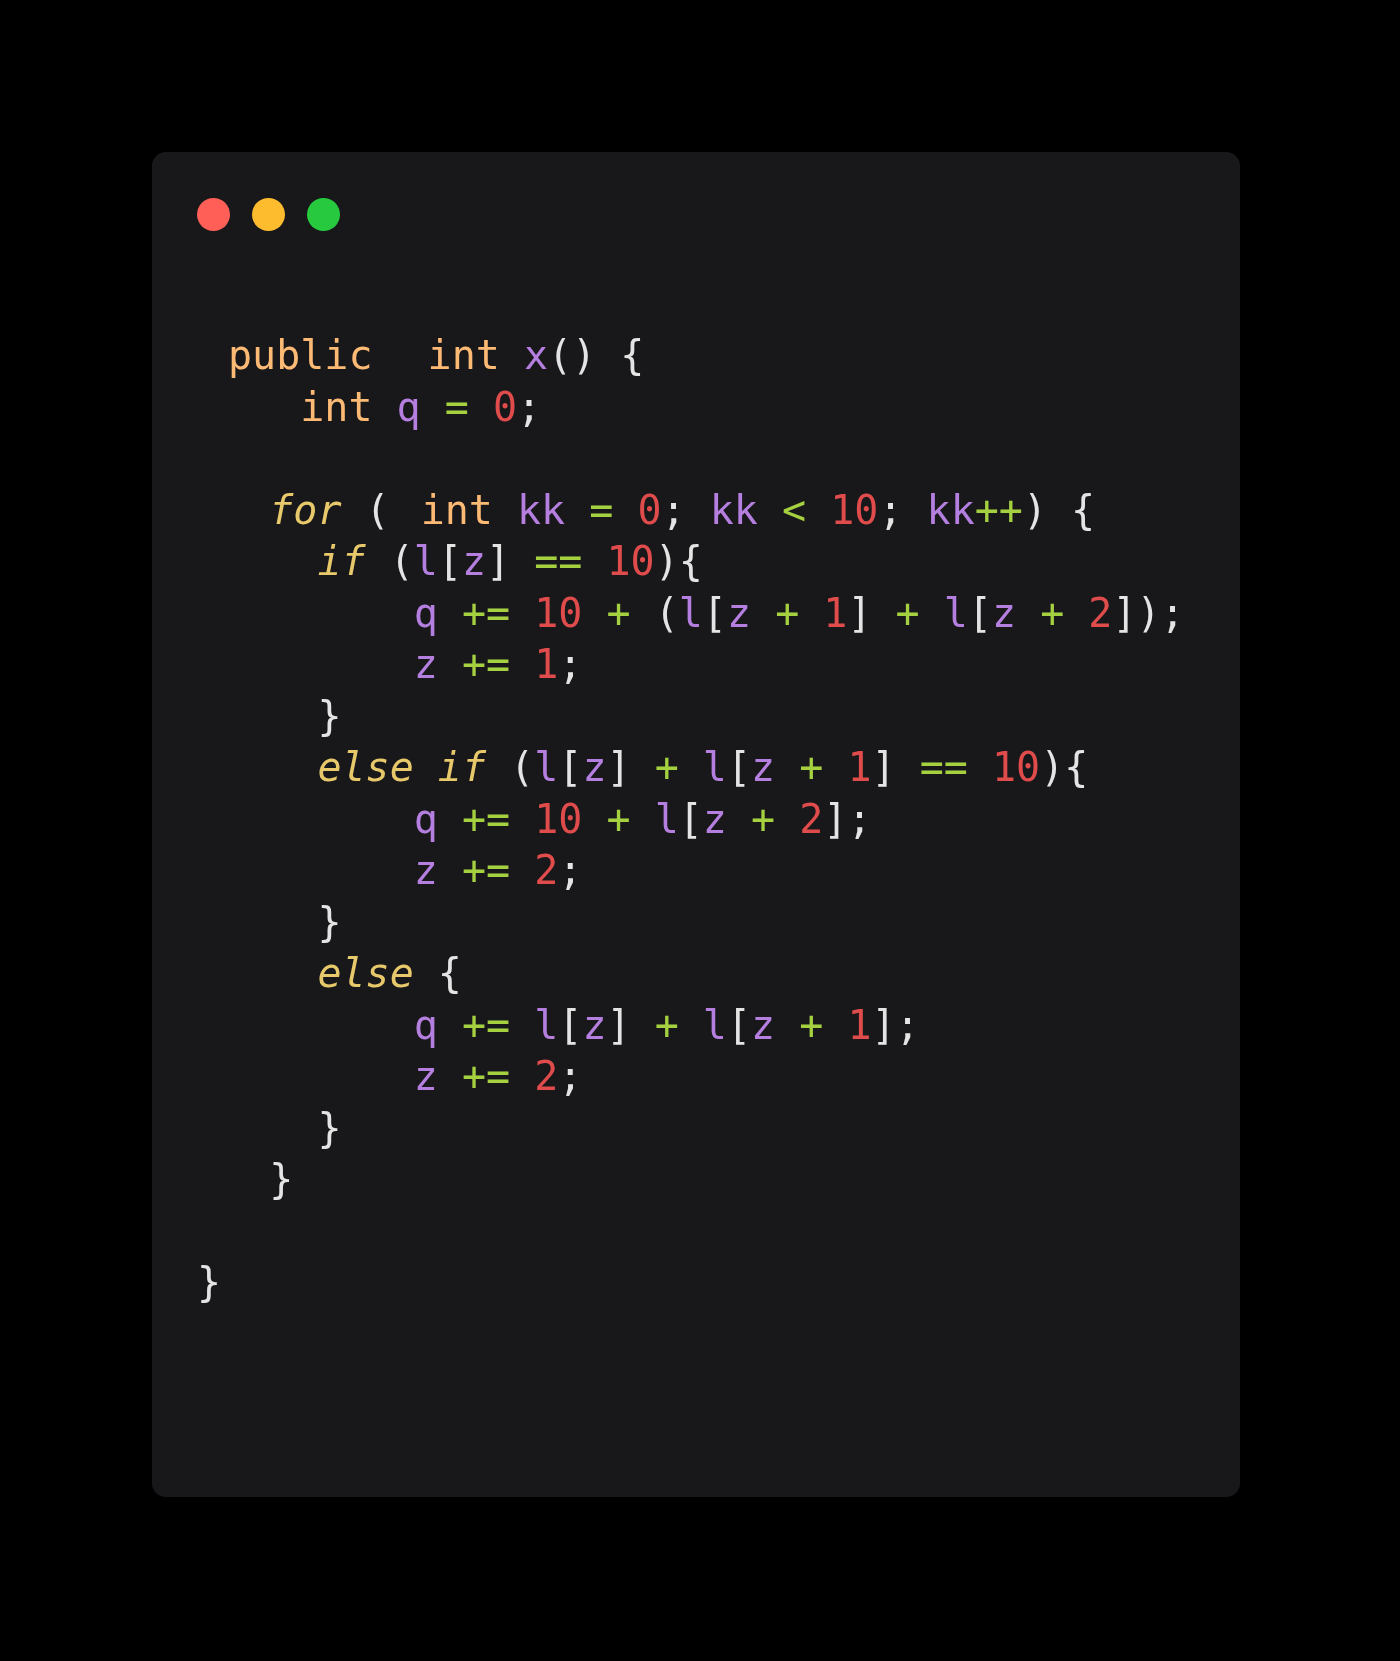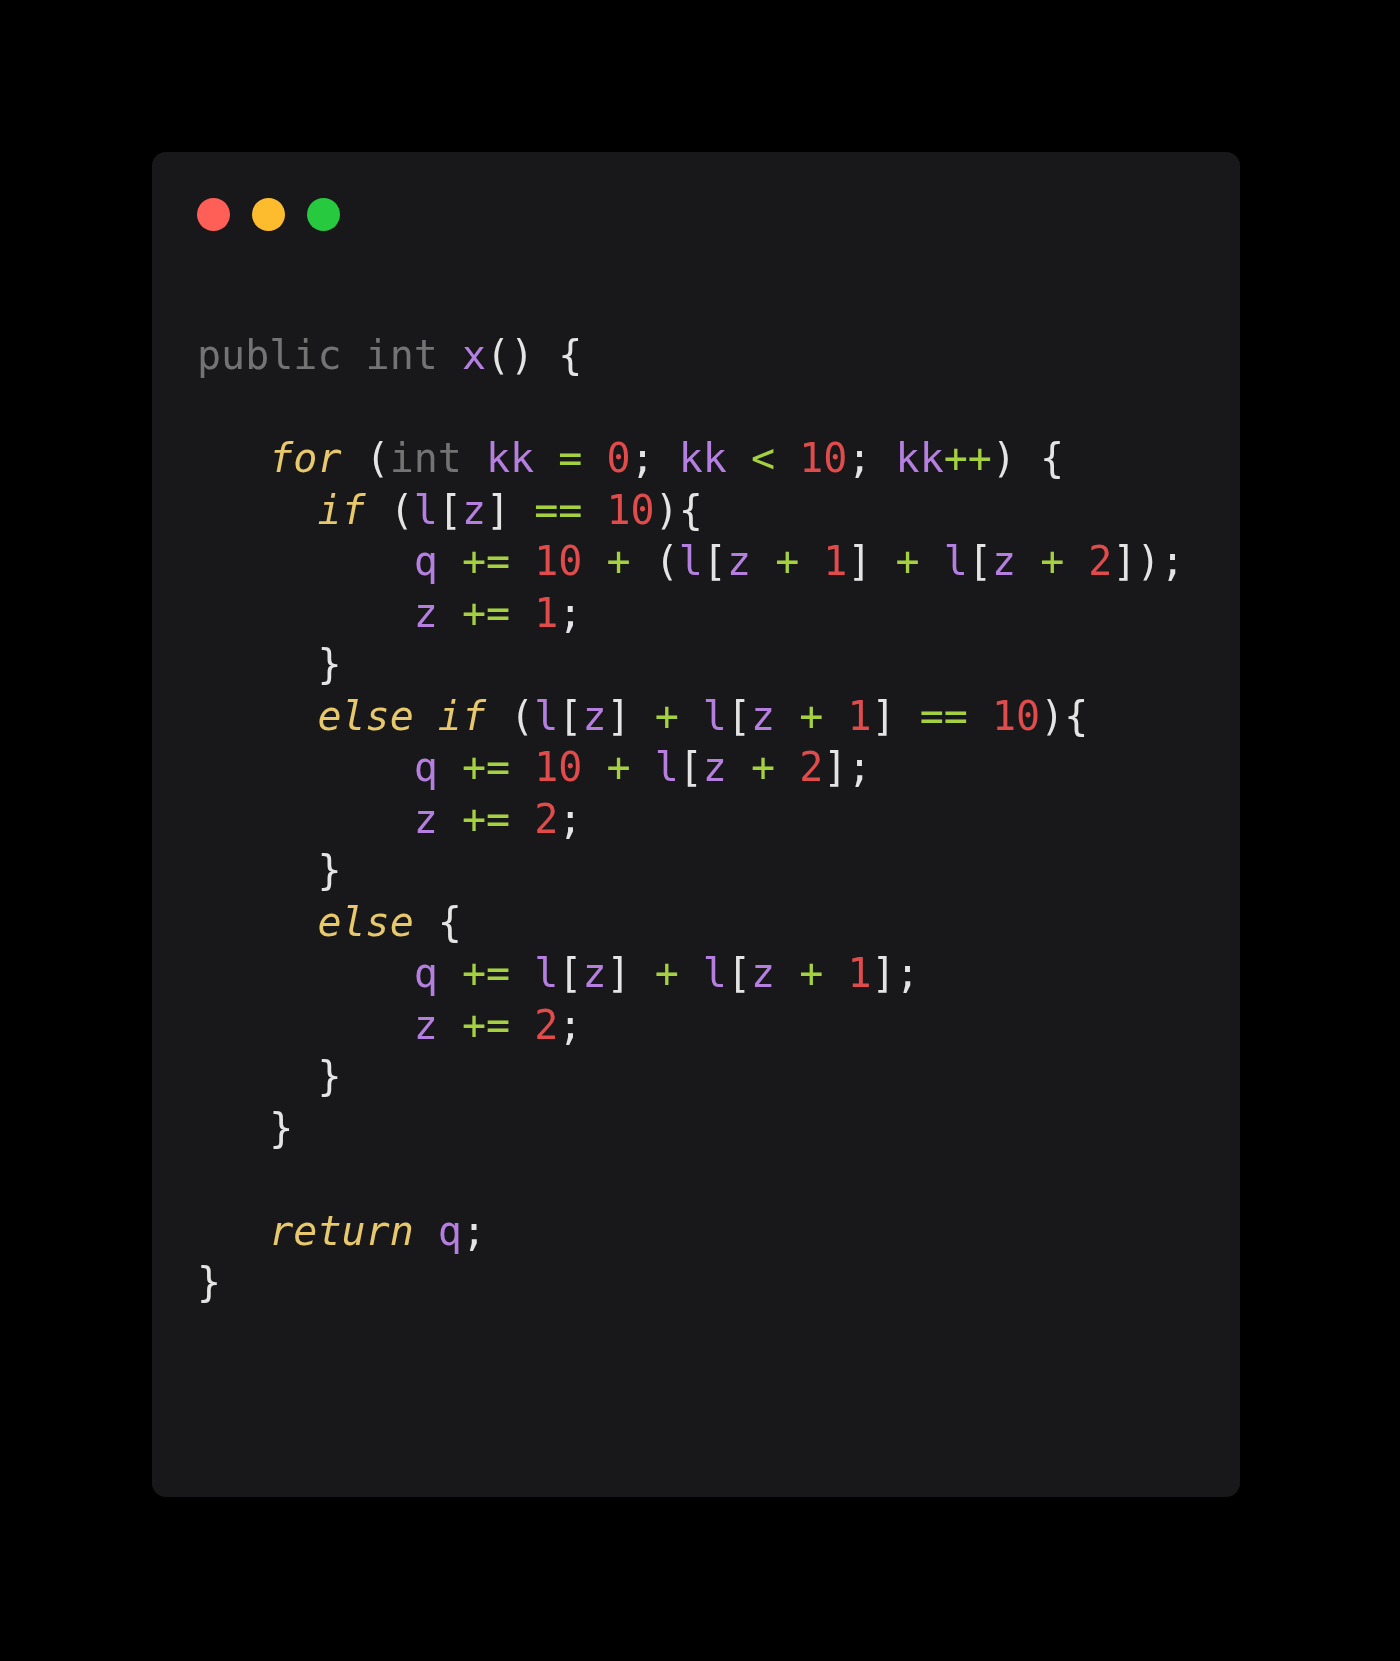--- a/index.html
+++ b/index.html
@@ -49,52 +49,52 @@
     font-family: "DejaVu Sans Mono", monospace;
     font-size: 40px;
     line-height: 51.5px;
     white-space: pre;
     letter-spacing: 0px;
     color: #e6e6e6;
   }
   .ln { display: block; min-height: 51.5px; }
 
   
-  .t-kw   { color: #737373; }  
+  .t-kw   { color: #fdba74; margin-left: 31px; }  
   .t-ctl  { color: #e7c86a; font-style: italic; }  
   .t-id   { color: #b57fe0; }  
   .t-op   { color: #a5d141; }  
   .t-num  { color: #e04b4b; }  
   .t-pun  { color: #e4e4e4; }  
 </style>
 </head>
 <body>
 
 <div id="code-card">
 
   <div id="window-controls">
     <span class="dot" style="background: rgb(255, 95, 86);"></span>
     <span class="dot" style="background: rgb(252, 188, 46);"></span>
     <span class="dot" style="background: rgb(39, 201, 63);"></span>
   </div>
 
   <pre id="code-block"><span class="ln"><span class="t-kw">public</span><span class="t-pun"> </span><span class="t-kw">int</span><span class="t-pun"> </span><span class="t-id">x</span><span class="t-pun">()</span><span class="t-pun"> </span><span class="t-pun">{</span>
+</span><span class="ln"><span>   </span><span class="t-kw">int</span><span class="t-pun"> </span><span class="t-id">q</span><span class="t-pun"> </span><span class="t-op">=</span><span class="t-pun"> </span><span class="t-num">0</span><span class="t-pun">;</span>
 </span><span class="ln">
 </span><span class="ln"><span>   </span><span class="t-ctl">for</span><span class="t-pun"> </span><span class="t-pun">(</span><span class="t-kw">int</span><span class="t-pun"> </span><span class="t-id">kk</span><span class="t-pun"> </span><span class="t-op">=</span><span class="t-pun"> </span><span class="t-num">0</span><span class="t-pun">; </span><span class="t-id">kk</span><span class="t-pun"> </span><span class="t-op">&lt;</span><span class="t-pun"> </span><span class="t-num">10</span><span class="t-pun">; </span><span class="t-id">kk</span><span class="t-op">++</span><span class="t-pun">)</span><span class="t-pun"> </span><span class="t-pun">{</span>
 </span><span class="ln"><span>     </span><span class="t-ctl">if</span><span class="t-pun"> </span><span class="t-pun">(</span><span class="t-id">l</span><span class="t-pun">[</span><span class="t-id">z</span><span class="t-pun">]</span><span class="t-pun"> </span><span class="t-op">==</span><span class="t-pun"> </span><span class="t-num">10</span><span class="t-pun">)</span><span class="t-pun">{</span>
 </span><span class="ln"><span>         </span><span class="t-id">q</span><span class="t-pun"> </span><span class="t-op">+=</span><span class="t-pun"> </span><span class="t-num">10</span><span class="t-pun"> </span><span class="t-op">+</span><span class="t-pun"> </span><span class="t-pun">(</span><span class="t-id">l</span><span class="t-pun">[</span><span class="t-id">z</span><span class="t-pun"> </span><span class="t-op">+</span><span class="t-pun"> </span><span class="t-num">1</span><span class="t-pun">]</span><span class="t-pun"> </span><span class="t-op">+</span><span class="t-pun"> </span><span class="t-id">l</span><span class="t-pun">[</span><span class="t-id">z</span><span class="t-pun"> </span><span class="t-op">+</span><span class="t-pun"> </span><span class="t-num">2</span><span class="t-pun">])</span><span class="t-pun">;</span>
 </span><span class="ln"><span>         </span><span class="t-id">z</span><span class="t-pun"> </span><span class="t-op">+=</span><span class="t-pun"> </span><span class="t-num">1</span><span class="t-pun">;</span>
 </span><span class="ln"><span>     </span><span class="t-pun">}</span>
 </span><span class="ln"><span>     </span><span class="t-ctl">else</span><span class="t-pun"> </span><span class="t-ctl">if</span><span class="t-pun"> </span><span class="t-pun">(</span><span class="t-id">l</span><span class="t-pun">[</span><span class="t-id">z</span><span class="t-pun">]</span><span class="t-pun"> </span><span class="t-op">+</span><span class="t-pun"> </span><span class="t-id">l</span><span class="t-pun">[</span><span class="t-id">z</span><span class="t-pun"> </span><span class="t-op">+</span><span class="t-pun"> </span><span class="t-num">1</span><span class="t-pun">]</span><span class="t-pun"> </span><span class="t-op">==</span><span class="t-pun"> </span><span class="t-num">10</span><span class="t-pun">)</span><span class="t-pun">{</span>
 </span><span class="ln"><span>         </span><span class="t-id">q</span><span class="t-pun"> </span><span class="t-op">+=</span><span class="t-pun"> </span><span class="t-num">10</span><span class="t-pun"> </span><span class="t-op">+</span><span class="t-pun"> </span><span class="t-id">l</span><span class="t-pun">[</span><span class="t-id">z</span><span class="t-pun"> </span><span class="t-op">+</span><span class="t-pun"> </span><span class="t-num">2</span><span class="t-pun">]</span><span class="t-pun">;</span>
 </span><span class="ln"><span>         </span><span class="t-id">z</span><span class="t-pun"> </span><span class="t-op">+=</span><span class="t-pun"> </span><span class="t-num">2</span><span class="t-pun">;</span>
 </span><span class="ln"><span>     </span><span class="t-pun">}</span>
 </span><span class="ln"><span>     </span><span class="t-ctl">else</span><span class="t-pun"> </span><span class="t-pun">{</span>
 </span><span class="ln"><span>         </span><span class="t-id">q</span><span class="t-pun"> </span><span class="t-op">+=</span><span class="t-pun"> </span><span class="t-id">l</span><span class="t-pun">[</span><span class="t-id">z</span><span class="t-pun">]</span><span class="t-pun"> </span><span class="t-op">+</span><span class="t-pun"> </span><span class="t-id">l</span><span class="t-pun">[</span><span class="t-id">z</span><span class="t-pun"> </span><span class="t-op">+</span><span class="t-pun"> </span><span class="t-num">1</span><span class="t-pun">]</span><span class="t-pun">;</span>
 </span><span class="ln"><span>         </span><span class="t-id">z</span><span class="t-pun"> </span><span class="t-op">+=</span><span class="t-pun"> </span><span class="t-num">2</span><span class="t-pun">;</span>
 </span><span class="ln"><span>     </span><span class="t-pun">}</span>
 </span><span class="ln"><span>   </span><span class="t-pun">}</span>
 </span><span class="ln">
-</span><span class="ln"><span>   </span><span class="t-ctl">return</span><span class="t-pun"> </span><span class="t-id">q</span><span class="t-pun">;</span>
 </span><span class="ln"><span class="t-pun">}</span>
 </span></pre>
 
 </div>
 
 </body></html>

